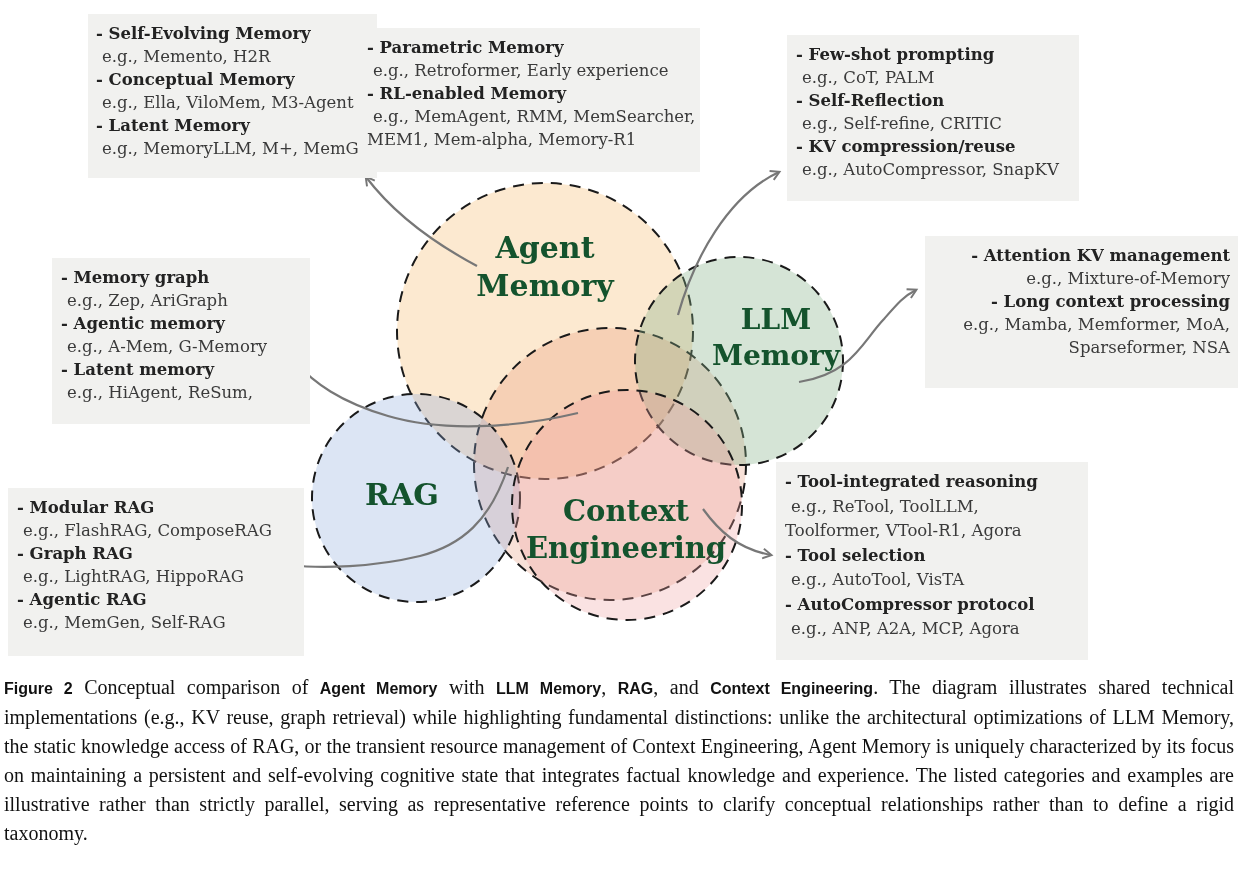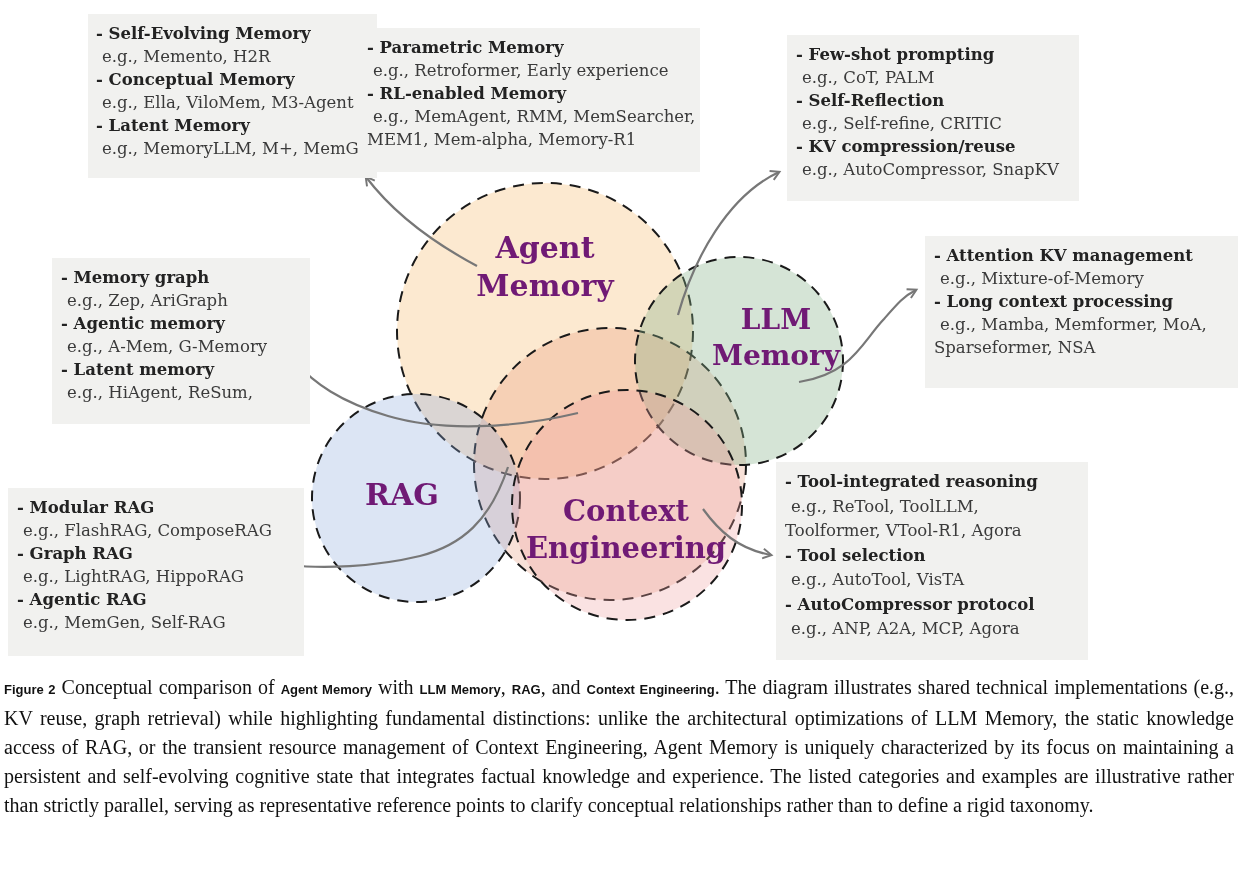--- a/index.html
+++ b/index.html
@@ -6,26 +6,26 @@
   .page{position:relative;width:1238px;height:875px;background:#ffffff;overflow:hidden;
         font-family:"DejaVu Serif", serif;}
   .diagram{position:absolute;left:0;top:0;width:1238px;height:665px;}
   svg.venn{position:absolute;left:0;top:0;z-index:1;}
   .note-box{position:absolute;background:#f1f1ef;padding:8px 9px;z-index:5;color:#2e2e2e;}
   .note-box .ln{font-size:16.5px;line-height:23px;white-space:nowrap;color:#3a3a3a;}
   .note-box .ln.b{font-weight:bold;color:#222;}
   .note-box .ln.ind{padding-left:6px;}
   .note-box.sp7 .ln{line-height:24.5px;}
   .vlabel{position:absolute;z-index:4;transform:translate(-50%,-50%);text-align:center;
-          font-weight:bold;color:#701a75;line-height:1.28;white-space:nowrap;}
+          font-weight:bold;color:#14532d;line-height:1.28;white-space:nowrap;}
   .vlabel .ln{font-size:inherit;line-height:inherit;}
   .caption{position:absolute;left:4px;top:673px;width:1230px;z-index:2;
            font-family:"Liberation Serif", serif;font-size:20px;line-height:29px;
            color:#111;text-align:justify;}
-  .caption .seg-bold{font-family:"Liberation Sans", sans-serif;font-weight:bold;font-size:13px;}
+  .caption .seg-bold{font-family:"Liberation Sans", sans-serif;font-weight:bold;font-size:16px;}
   .watermark{position:absolute;left:856px;top:794px;z-index:6;
              font-family:"DejaVu Sans", sans-serif;font-size:33px;letter-spacing:1px;
              color:rgba(174,174,174,0.60);white-space:nowrap;pointer-events:none;}
 </style>
 </head>
 <body>
 
 <div class="page">
   <div class="diagram">
 
@@ -82,21 +82,21 @@
         <div class="ln">MEM1, Mem-alpha, Memory-R1</div>
       </div>
     <div class="note-box" style="left:787px;top:35px;width:274px;height:150px;">
         <div class="ln b">- Few-shot prompting</div>
         <div class="ln ind">e.g., CoT, PALM</div>
         <div class="ln b">- Self-Reflection</div>
         <div class="ln ind">e.g., Self-refine, CRITIC</div>
         <div class="ln b">- KV compression/reuse</div>
         <div class="ln ind">e.g., AutoCompressor, SnapKV</div>
       </div>
-    <div class="note-box" style="left:925px;top:236px;width:296px;height:136px;">
+    <div class="note-box" style="left:925px;top:236px;width:296px;height:136px;text-align:right;">
         <div class="ln b">- Attention KV management</div>
         <div class="ln ind">e.g., Mixture-of-Memory</div>
         <div class="ln b">- Long context processing</div>
         <div class="ln ind">e.g., Mamba, Memformer, MoA,</div>
         <div class="ln">Sparseformer, NSA</div>
       </div>
     <div class="note-box" style="left:52px;top:258px;width:240px;height:150px;">
         <div class="ln b">- Memory graph</div>
         <div class="ln ind">e.g., Zep, AriGraph</div>
         <div class="ln b">- Agentic memory</div>

